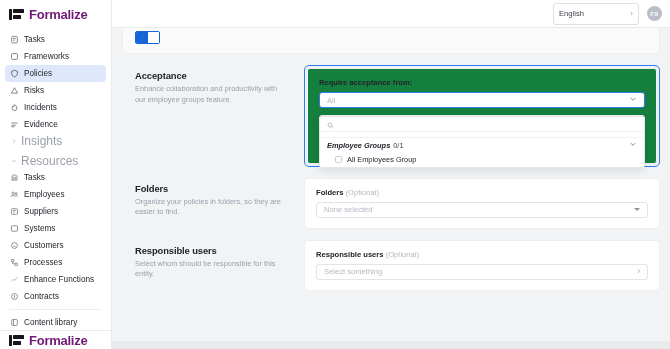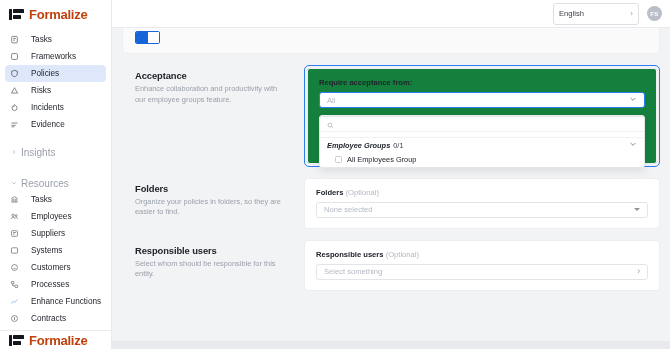--- a/index.html
+++ b/index.html
@@ -26,41 +26,40 @@
     display: flex; align-items: center; gap: 5px;
     padding: 0 0 0 9px;
   }
   .brand-mark { display: flex; align-items: center; gap: 1.5px; }
   .brand-mark .bar-v { width: 2.5px; height: 11px; background: #15171c; border-radius: 0.5px; }
   .brand-mark .bars { display: flex; flex-direction: column; gap: 2px; }
   .brand-mark .bars i { display: block; background: #15171c; border-radius: 0.5px; height: 4px; }
   .brand-mark .bars i.b1 { width: 11px; }
   .brand-mark .bars i.b2 { width: 7.5px; }
   .brand-name {
-    font-size: 13px; font-weight: 700; color: #c2410c; letter-spacing: -0.25px;
+    font-size: 13px; font-weight: 700; color: #701a75; letter-spacing: -0.25px;
   }
 
   .nav { flex: 1; padding: 3px 5px 0 5px; overflow: hidden; }
   .nav-item {
-    display: flex; align-items: center; gap: 12px;
+    display: flex; align-items: center; gap: 5px;
     height: 17px; padding: 0 5px;
     border-radius: 4px;
     color: #22252c; font-size: 8.2px; font-weight: 500;
     cursor: pointer; white-space: nowrap;
   }
   .nav-item.active { background: #dfe8fb; color: #1b2027; }
   .nav-item .ic { width: 9px; height: 9px; flex: 0 0 9px; display: flex; align-items: center; justify-content: center; }
   .nav-item .ic svg { display: block; }
 
   .nav-group {
     display: flex; align-items: center; gap: 4px;
     height: 16px; padding: 0 5px;
-    color: #9aa0ab; font-size: 10px; font-weight: 500;
+    color: #9aa0ab; font-size: 12px; font-weight: 500;
     cursor: pointer;
-    margin-top: 11px;
   }
   .nav-group .chev { width: 7px; height: 7px; display:flex; align-items:center; justify-content:center; }
   .nav-sep { height: 1px; background: #eceef1; margin: 4px 4px; }
   .nav-spacer { height: 4px; }
 
   .brand-footer {
     height: 19px; min-height: 19px;
     border-top: 1px solid #e8eaee;
     display: flex; align-items: center; gap: 5px;
     padding: 0 0 0 9px;

